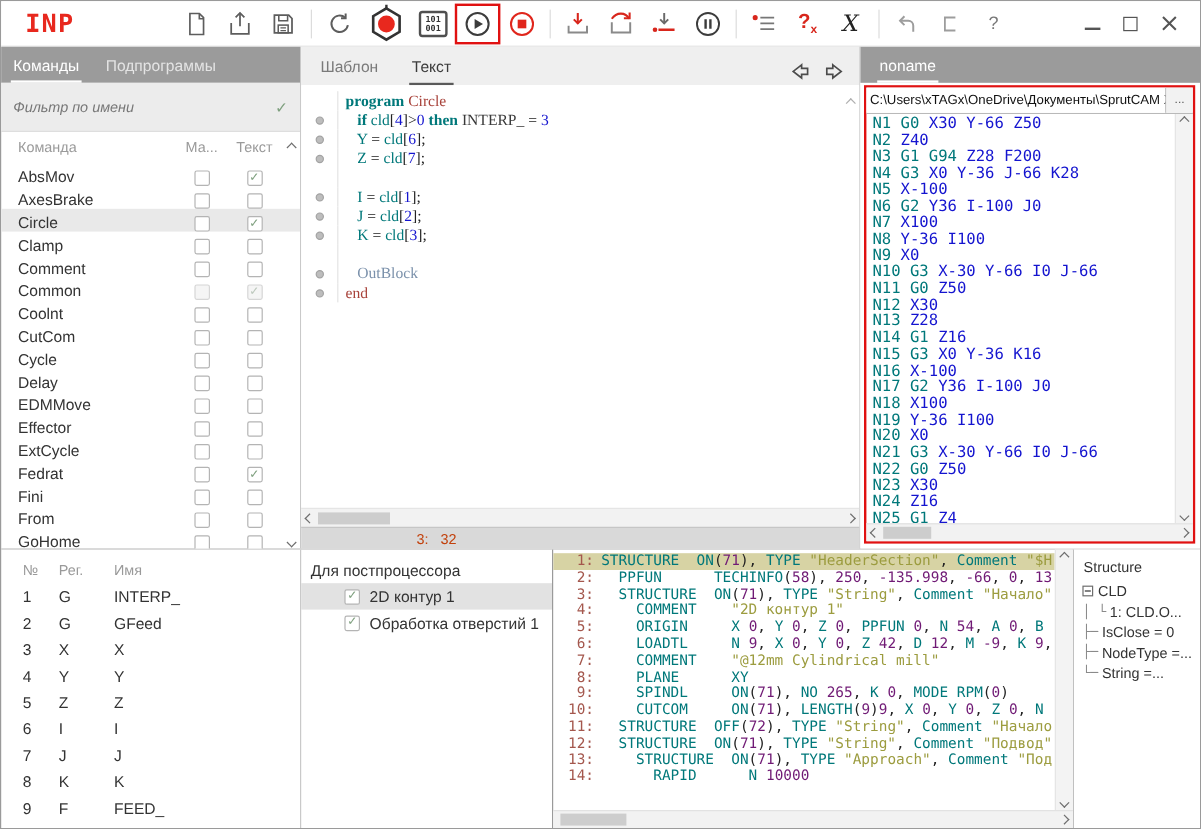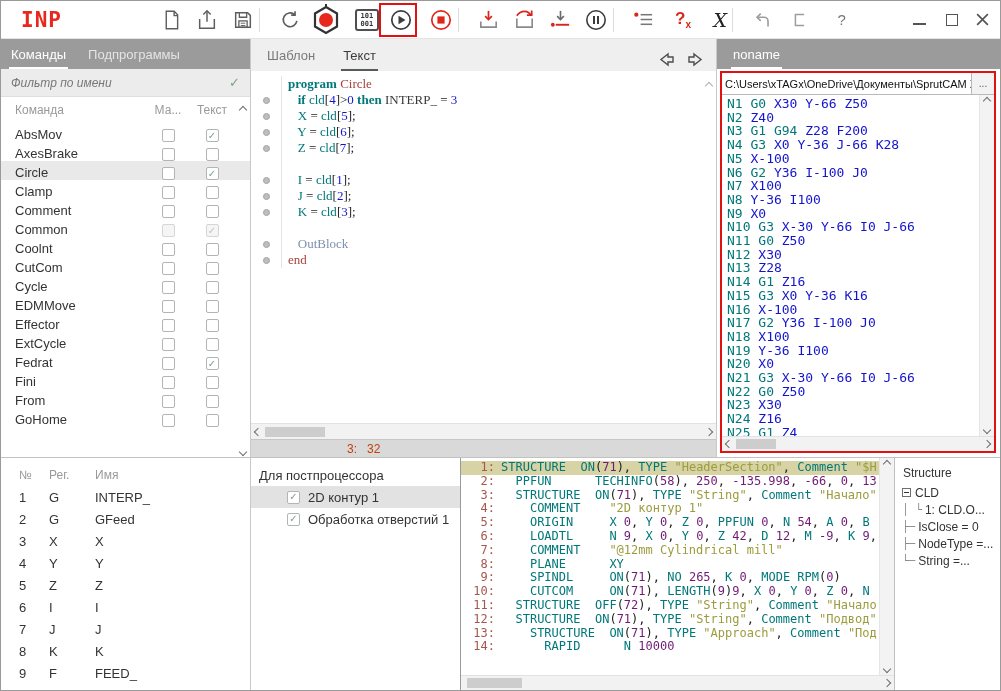--- a/index.html
+++ b/index.html
@@ -3,21 +3,21 @@
 <meta charset="utf-8">
 <style>
   *{margin:0;padding:0;box-sizing:border-box}
   html,body{width:1001px;height:691px;overflow:hidden;background:#fff;
     font-family:"Liberation Sans",sans-serif;font-size:13px;color:#333}
   .window{width:1001px;height:691px;border:1px solid #9a9a9a;display:flex;flex-direction:column;background:#fff}
 
   
   .toolbar{flex:0 0 38px;display:flex;align-items:center;background:#fff;padding:0 8px;border-bottom:1px solid #e3e3e3}
   .logo{margin-left:12px;font-family:"DejaVu Sans Mono",monospace;font-weight:bold;font-size:21px;color:#e8281e;letter-spacing:1px}
-  .tbi{width:36px;height:32px;display:flex;align-items:center;justify-content:flex-end;color:#5d5d5d;cursor:default}
+  .tbi{width:36px;height:32px;display:flex;align-items:center;justify-content:center;color:#5d5d5d;cursor:default}
   .tbsep{width:1px;height:24px;background:#dcdcdc;margin:0 5px}
   .g1{margin-left:84px;display:flex}.grp{display:flex;align-items:center}
   .red-frame{border:2px solid #e01111;padding:0 2px;display:flex;align-items:center;justify-content:center;height:34px;width:38px}
   .binary{width:24px;height:22px;border:2px solid #4f4f4f;border-radius:3px;display:flex;flex-direction:column;align-items:center;justify-content:center;
     font-family:"DejaVu Sans Mono",monospace;font-size:7px;font-weight:bold;line-height:8px;color:#333}
   .qx{font-size:17px;font-weight:bold;color:#d8261c}
   .qx sub{font-size:10px}
   .varx{font-family:"DejaVu Serif",serif;font-style:italic;font-size:19px;color:#222}
   .help-q{font-size:15px;color:#777}
   .win-min{width:13px;border-bottom:2px solid #555;margin-top:8px}
@@ -27,21 +27,21 @@
   .spacer{flex:1}
 
   
   .main{height:419px;display:flex;border-bottom:1px solid #c2c2c2}
 
   
   .lp{width:250px;flex:0 0 250px;border-right:1px solid #c9c9c9;display:flex;flex-direction:column}
   .lp-tabs,.rp-tabs{height:30px;background:#9b9b9b;display:flex;align-items:flex-end;padding:0 0 0 8px;gap:18px}
   .ptab{color:#e4e4e4;font-size:13px;padding:5px 2px;border-bottom:2px solid transparent}
   .ptab.active{color:#fff;border-bottom:2px solid #fff}
-  .filter{height:28px;background:#ececec;display:flex;align-items:center;padding:0 10px;border-bottom:1px solid #dedede}
+  .filter{height:41px;background:#ececec;display:flex;align-items:center;padding:0 10px;border-bottom:1px solid #dedede}
   .filter-text{flex:1;font-style:italic;color:#777;font-size:12px}
   .checkmark{color:#7fa07f;font-size:13px}
   .lp-body{flex:1;position:relative;display:flex;flex-direction:column;min-height:0}
   .list-head{height:26px;display:flex;align-items:center;font-size:12px;color:#9a9a9a}
   .col-name{flex:1;padding-left:14px}.col-ma{width:42px;text-align:center}.col-text{width:46px;text-align:center}
   .sc-col{width:15px;display:flex;justify-content:center}
   .cmd-rows{flex:1;overflow:hidden}
   .cmd-row{height:19px;display:flex;align-items:flex-end;color:#333;font-size:13px}
   .cmd-row.sel{background:#e9e9e9}
   .cb{width:13px;height:13px;border:1px solid #b4b4b4;border-radius:2px;background:#fff;display:flex;align-items:center;justify-content:center;
@@ -383,20 +383,30 @@
               <span class="col-name">Cycle</span>
               <span class="col-ma">
                 <span class="cb"></span>
               </span>
               <span class="col-text">
                 <span class="cb"></span>
               </span>
               <span class="sc-col"></span>
             </div>
             <div class="cmd-row">
+              <span class="col-name">Delay</span>
+              <span class="col-ma">
+                <span class="cb"></span>
+              </span>
+              <span class="col-text">
+                <span class="cb"></span>
+              </span>
+              <span class="sc-col"></span>
+            </div>
+            <div class="cmd-row">
               <span class="col-name">EDMMove</span>
               <span class="col-ma">
                 <span class="cb"></span>
               </span>
               <span class="col-text">
                 <span class="cb"></span>
               </span>
               <span class="sc-col"></span>
             </div>
             <div class="cmd-row">
@@ -485,26 +495,20 @@
         <div>
             <div class="ed-row">
               <span class="gutter"></span>
               <span class="codeln"><span class="tk-k">program</span><span class="tk-p"> </span><span class="tk-m">Circle</span></span>
             </div>
             <div class="ed-row">
               <span class="gutter">
                 <span class="dot"></span>
               </span>
               <span class="codeln"><span class="tk-p">   </span><span class="tk-k">if</span><span class="tk-p"> </span><span class="tk-t">cld</span><span class="tk-p">[</span><span class="tk-n">4</span><span class="tk-p">]&gt;</span><span class="tk-n">0</span><span class="tk-p"> </span><span class="tk-k">then</span><span class="tk-p"> </span><span class="tk-i">INTERP_</span><span class="tk-p"> = </span><span class="tk-n">3</span></span>
-            </div>
-            <div class="ed-row">
-              <span class="gutter">
-                <span class="dot"></span>
-              </span>
-              <span class="codeln"><span class="tk-p">   </span><span class="tk-t">X</span><span class="tk-p"> = </span><span class="tk-t">cld</span><span class="tk-p">[</span><span class="tk-n">5</span><span class="tk-p">];</span></span>
             </div>
             <div class="ed-row">
               <span class="gutter">
                 <span class="dot"></span>
               </span>
               <span class="codeln"><span class="tk-p">   </span><span class="tk-t">Y</span><span class="tk-p"> = </span><span class="tk-t">cld</span><span class="tk-p">[</span><span class="tk-n">6</span><span class="tk-p">];</span></span>
             </div>
             <div class="ed-row">
               <span class="gutter">
                 <span class="dot"></span>

